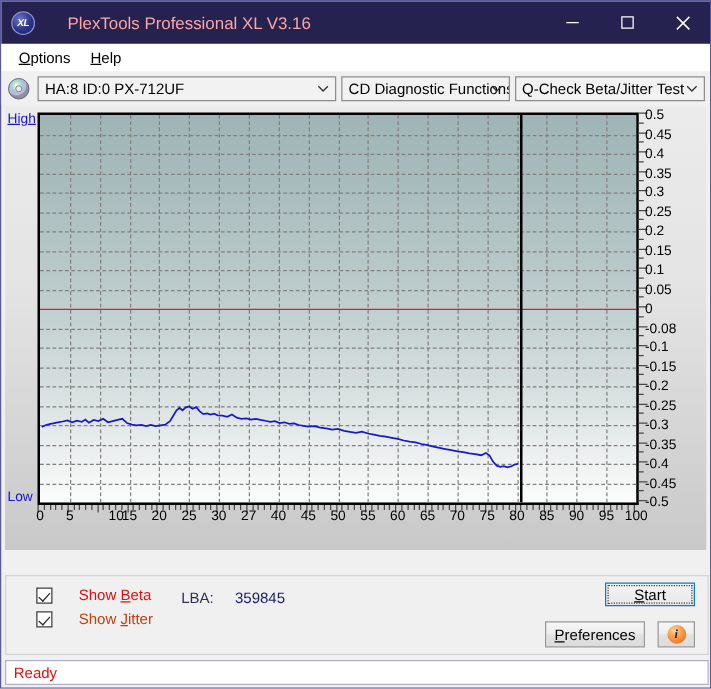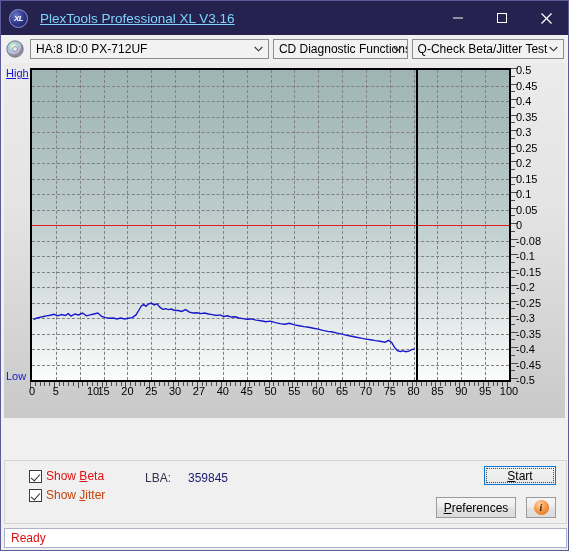--- a/index.html
+++ b/index.html
@@ -36,25 +36,24 @@
     font-size: 8px;
     font-weight: bold;
     font-style: italic;
     display: flex;
     align-items: center;
     justify-content: center;
     letter-spacing: -0.5px;
     flex: none;
   }
   .titlebar .title-text {
-    color: #7dd3fc;
+    color: #fca5a5;
     font-size: 13.5px;
-    margin-left: 12px;
+    margin-left: 26px;
     white-space: nowrap;
-    text-decoration: underline;
   }
   .win-btns {
     position: absolute;
     right: 0; top: 0;
     height: 34px;
     display: flex;
   }
   .win-btn {
     width: 44px; height: 34px;
     display: flex; align-items: center; justify-content: center;
@@ -215,21 +214,21 @@
     left: 3px; top: 459px;
     width: 563px; height: 64px;
     background: #f0f0f0;
     border: 1px solid #d4d4d4;
   }
   .chk-wrap {
     position: absolute;
     left: 24px;
     display: flex;
     align-items: center;
-    gap: 4px;
+    gap: 21px;
   }
   .chk-beta  { top: 8px; }
   .chk-jitter{ top: 27px; }
   .checkbox {
     width: 13px; height: 13px;
     background: #ffffff;
     border: 1px solid #3b3b3b;
     position: relative;
     flex: none;
   }
@@ -340,20 +339,24 @@
       </div>
       <div class="win-btn">
         <svg width="13" height="13" viewBox="0 0 13 13">
             <line x1="1.5" y1="1.5" x2="11.5" y2="11.5" stroke="#ffffff" stroke-width="1.2"></line>
             <line x1="11.5" y1="1.5" x2="1.5" y2="11.5" stroke="#ffffff" stroke-width="1.2"></line>
           </svg>
       </div>
     </div>
   </div>
 
+  <div class="menubar">
+    <div class="menu-item"><u>O</u><span>ptions</span></div>
+    <div class="menu-item"><u>H</u><span>elp</span></div>
+  </div>
 
   <div class="selrow">
     <svg class="disc-icon" viewBox="0 0 18 18">
       <defs>
         <radialGradient id="dg" cx="40%" cy="35%">
           <stop offset="0%" stop-color="#ffffff"></stop>
           <stop offset="35%" stop-color="#bfe3c4"></stop>
           <stop offset="62%" stop-color="#9fc8e0"></stop>
           <stop offset="88%" stop-color="#c9b5d8"></stop>
           <stop offset="100%" stop-color="#8e8e9e"></stop>

